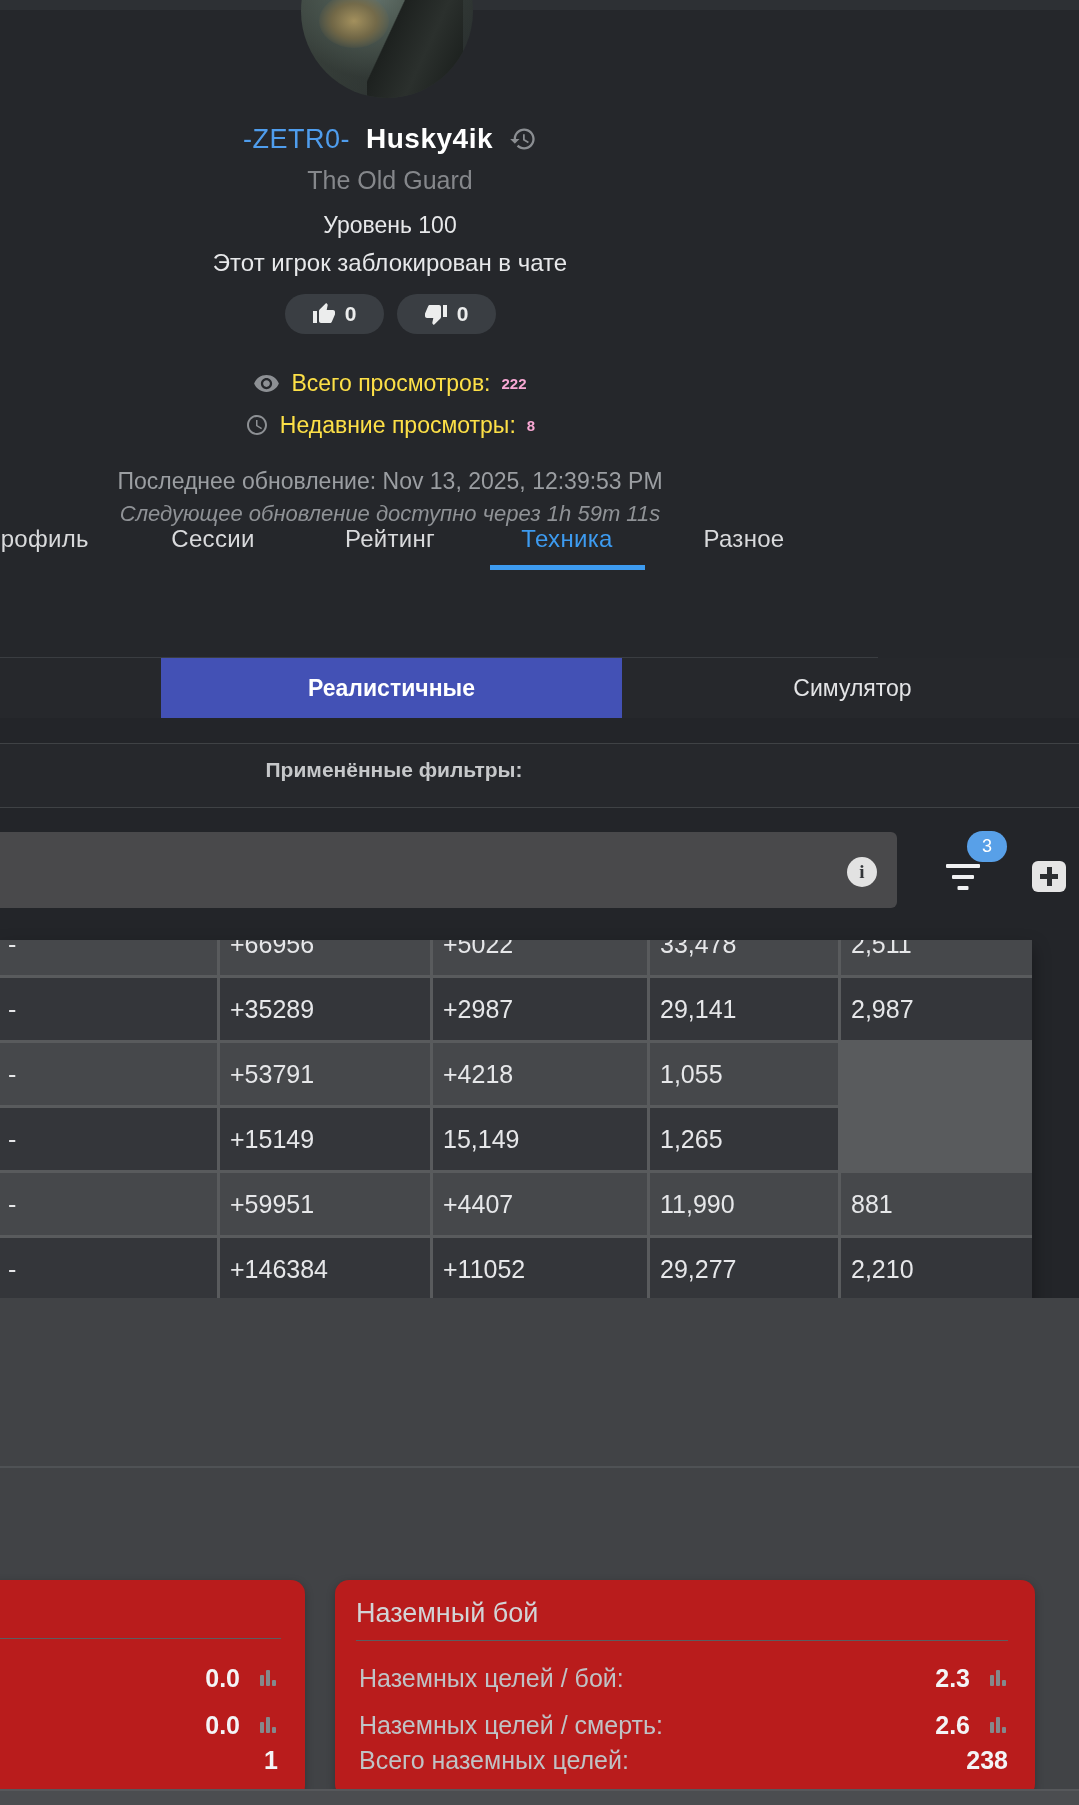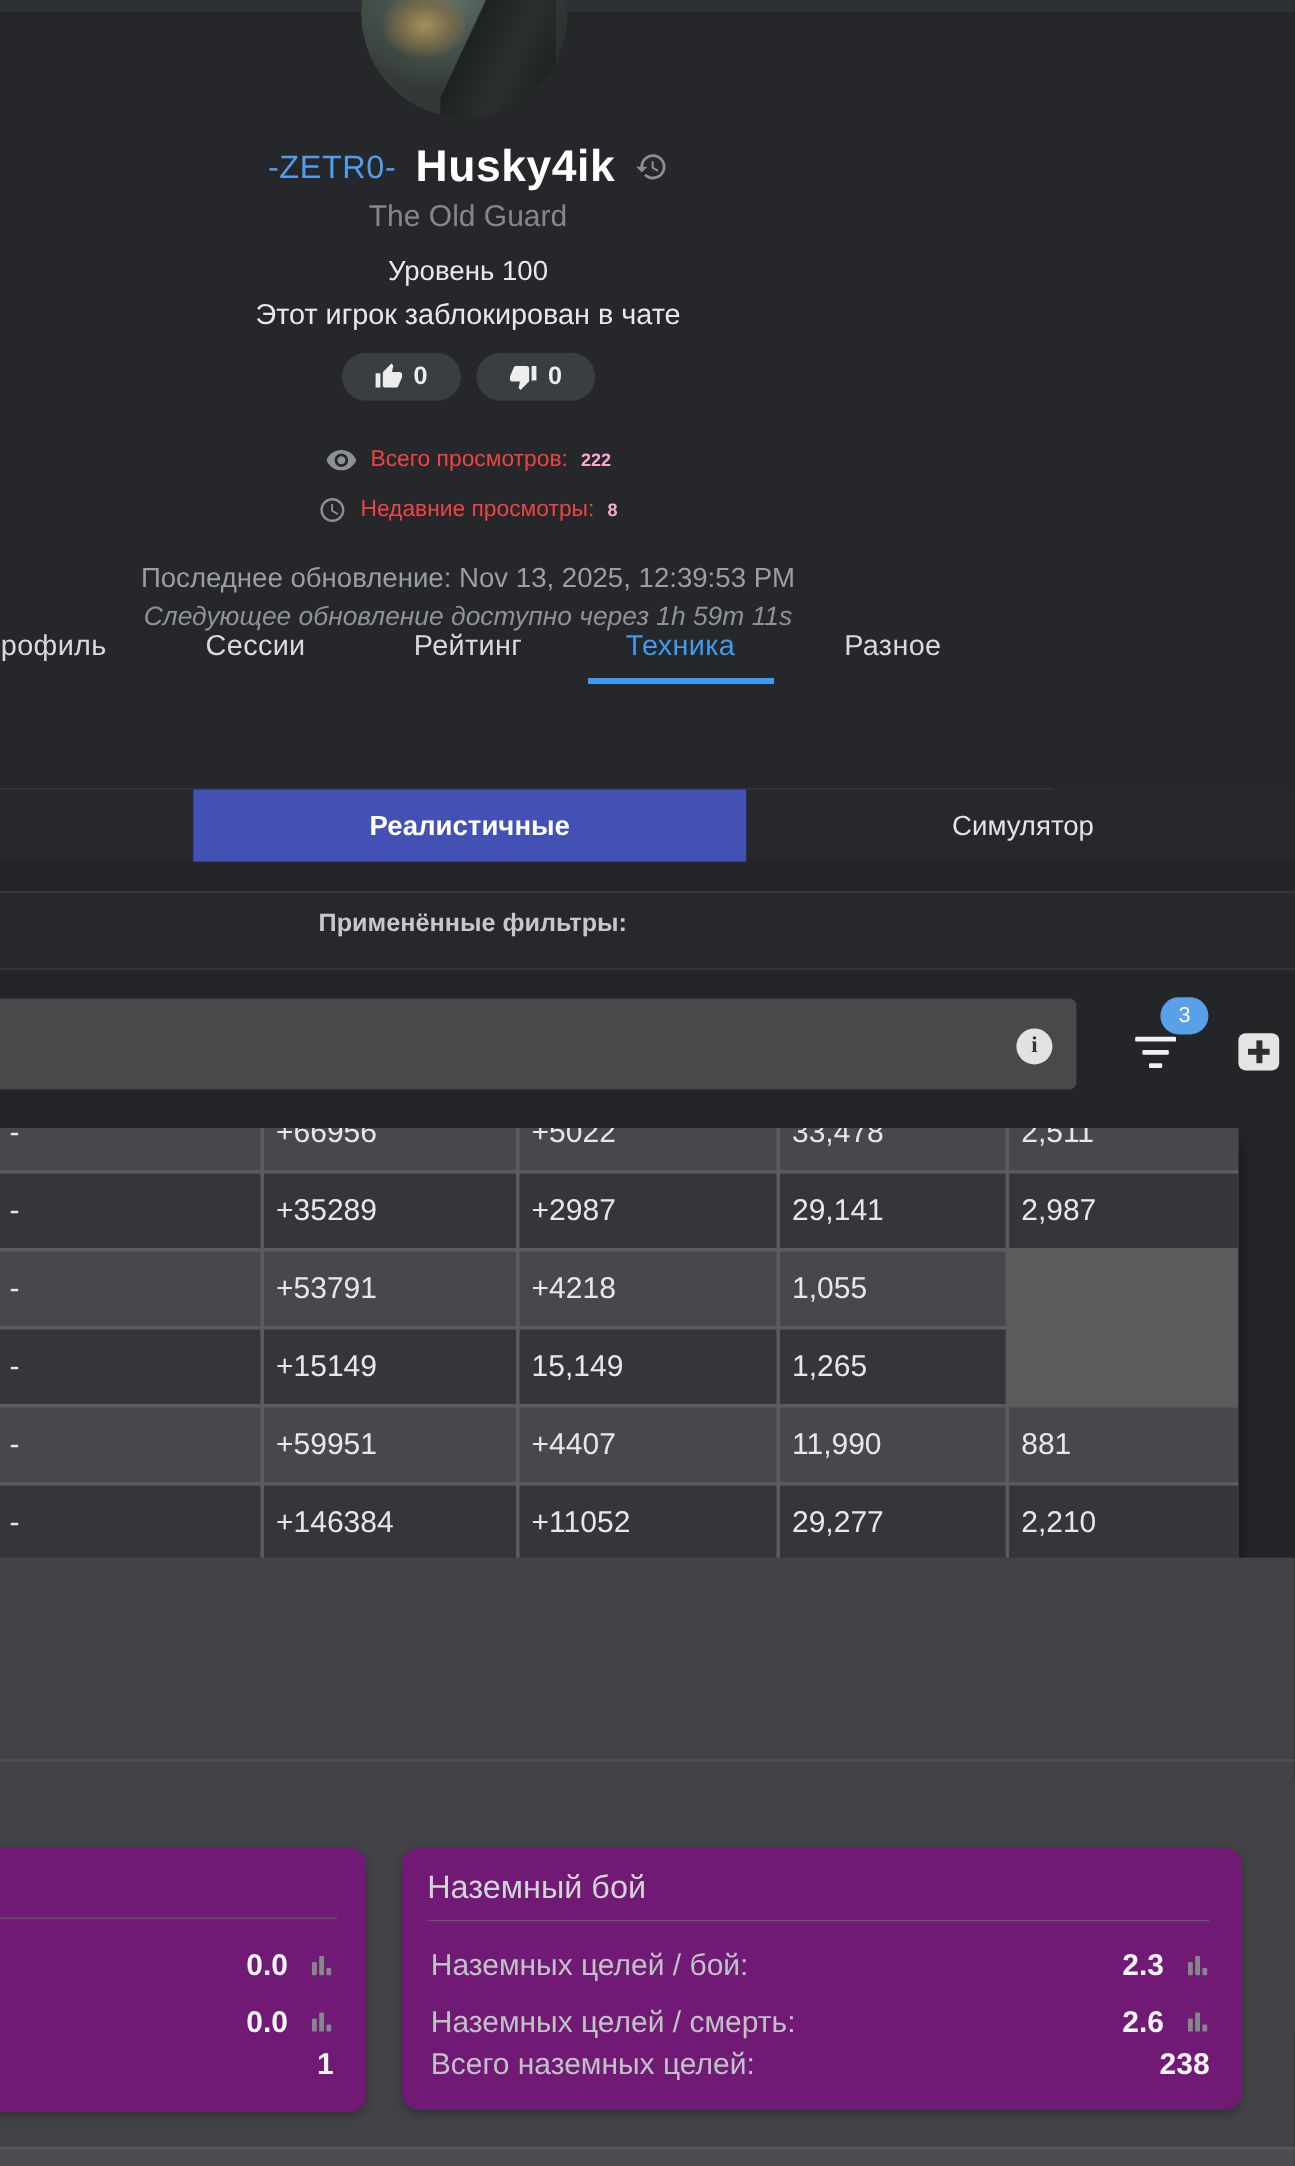--- a/index.html
+++ b/index.html
@@ -19,34 +19,34 @@
     background:radial-gradient(circle at 42% 38%, #66756e 0%, #4a564f 30%, #30373366 60%, #23282500 100%),
                linear-gradient(135deg,#55605a 0%, #39413c 45%, #23272a 100%);
     overflow:hidden;
   }
   .avatar::before{content:"";position:absolute;left:18px;top:70px;width:70px;height:54px;
     background:radial-gradient(ellipse at center,#a3905d 0%, #7b6c45cc 45%, transparent 75%);border-radius:50%;}
   .avatar::after{content:"";position:absolute;right:10px;top:58px;width:96px;height:120px;
     background:linear-gradient(115deg, transparent 30%, #1d211f 31%, #2b302d 60%, #161a18 100%);}
   .name-row{top:118px;height:42px;display:flex;align-items:center;justify-content:center;gap:16px;}
   .clan{color:#4f9ded;font-size:27px;letter-spacing:.5px;}
-  .uname{color:#ffffff;font-size:37px;font-weight:bold;letter-spacing:.5px;}
+  .uname{color:#ffffff;font-size:28px;font-weight:bold;letter-spacing:.5px;}
   .subtitle{top:166px;color:#85878b;font-size:25px;}
   .level{top:212px;color:#e7e8ea;font-size:23px;}
   .blocked{top:249px;color:#e7e8ea;font-size:24px;}
 
   .thumbs{top:294px;display:flex;justify-content:center;gap:13px;}
   .pill{
     width:99px;height:40px;border-radius:20px;background:#3a3e43;
     display:flex;align-items:center;justify-content:center;gap:9px;
     color:#eceded;font-size:21px;font-weight:bold;cursor:pointer;
   }
   .views-row{display:flex;align-items:center;justify-content:center;gap:11px;height:28px;}
   .v1{top:369px;} .v2{top:411px;}
-  .views-label{color:#ef4444;font-size:19px;}
+  .views-label{color:#fde047;font-size:23px;}
   .views-value{color:#f9a8d4;font-size:15px;font-weight:bold;}
 
   .upd{top:468px;color:#9b9ea2;font-size:23px;}
   .upd2{top:501px;color:#8f9296;font-size:22px;font-style:italic;}
 
   
   .tabs{top:516px;left:-300px;width:1380px;display:flex;justify-content:center;}
   .tab{
     width:177px;height:54px;line-height:46px;text-align:center;position:relative;
     color:#d9dadc;font-size:24px;font-weight:500;letter-spacing:.3px;cursor:pointer;
@@ -122,21 +122,21 @@
   }
   .t-row.light .t-cell{background:#46484b;}
   .t-row.dark  .t-cell{background:#34363a;}
   .t-cell.first{padding-left:8px;}
 
   
   .gray-section{top:1298px;left:0;width:1079px;height:507px;background:#414346;}
   .divider1{top:1466px;left:0;width:1079px;height:2px;background:#4f5255;}
   .bottom-strip{top:1789px;left:0;width:1079px;height:16px;background:#4b4d50;border-top:2px solid #56585b;box-sizing:content-box;}
 
-  .card{background:#701a75;border-radius:14px;box-shadow:0 3px 8px rgba(0,0,0,.25);}
+  .card{background:#b91c1c;border-radius:14px;box-shadow:0 3px 8px rgba(0,0,0,.25);margin-top:40px;}
   .card-left{left:-60px;top:1540px;width:365px;height:220px;}
   .card-right{left:335px;top:1540px;width:700px;height:218px;}
   .card-divider{position:absolute;height:1px;background:#5b5d60;}
   .card-left .card-divider{left:24px;right:24px;top:58px;}
   .card-right .card-divider{left:21px;right:27px;top:60px;}
   .card-title{position:absolute;left:21px;top:18px;color:#d2d4d6;font-size:27px;}
   .stat-row{position:absolute;left:0;width:100%;height:28px;display:flex;align-items:center;
             box-sizing:border-box;padding:0 27px 0 24px;justify-content:space-between;}
   .stat-row.r1{top:84px;} .stat-row.r2{top:131px;} .stat-row.r3{top:166px;}
   .stat-label{color:#c0c2c5;font-size:25px;}

